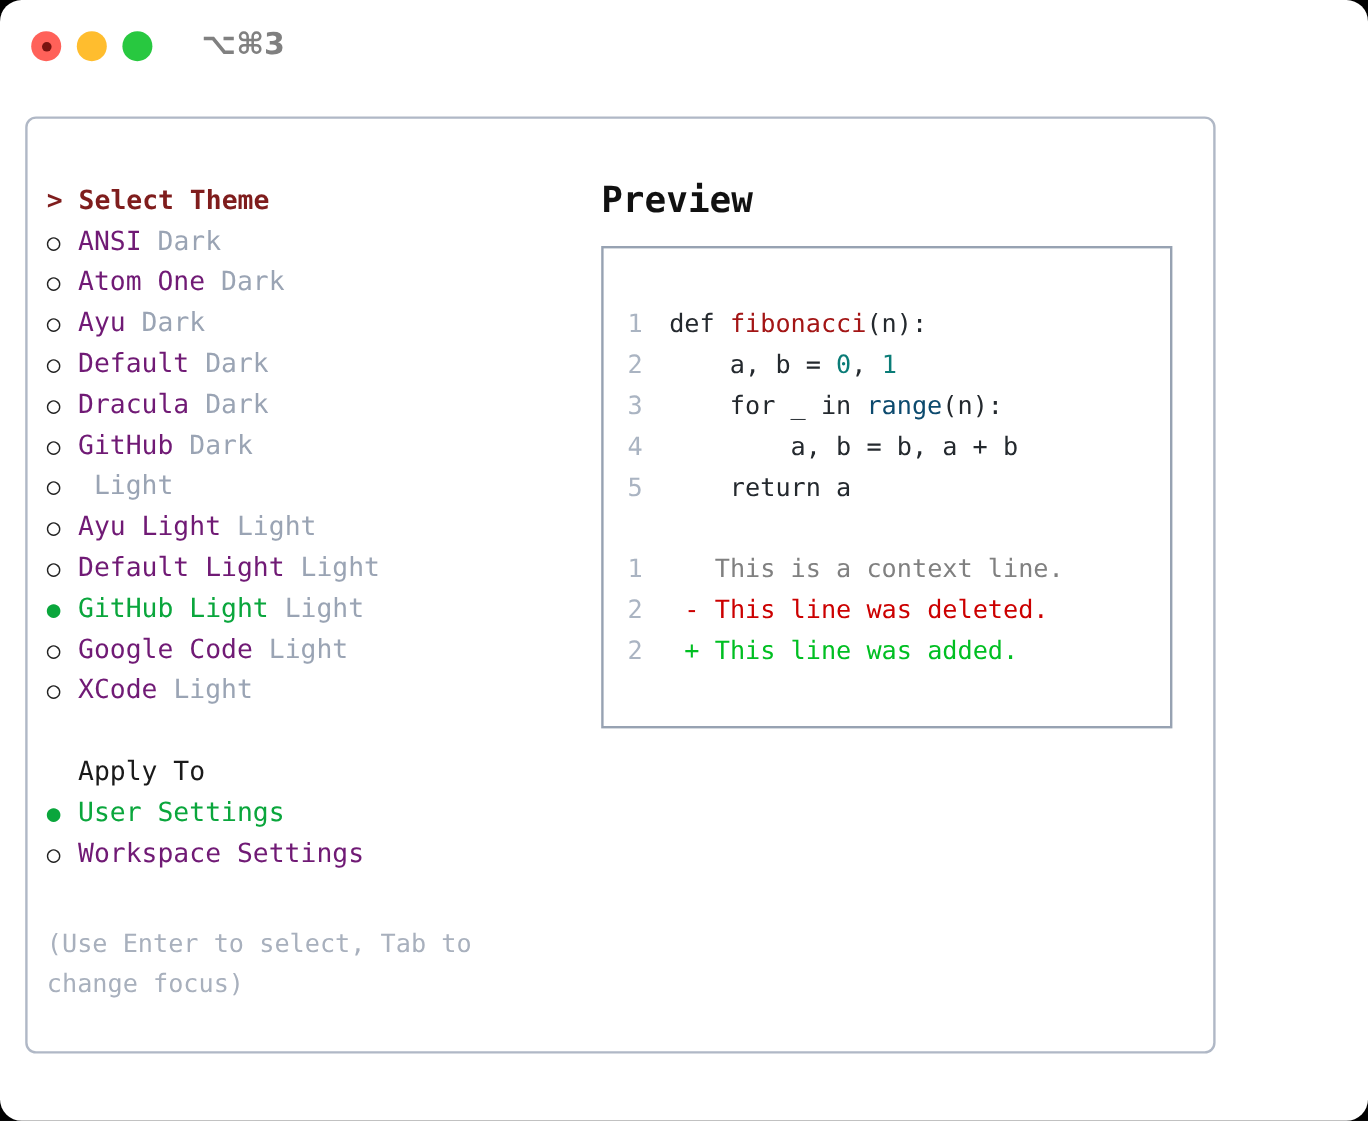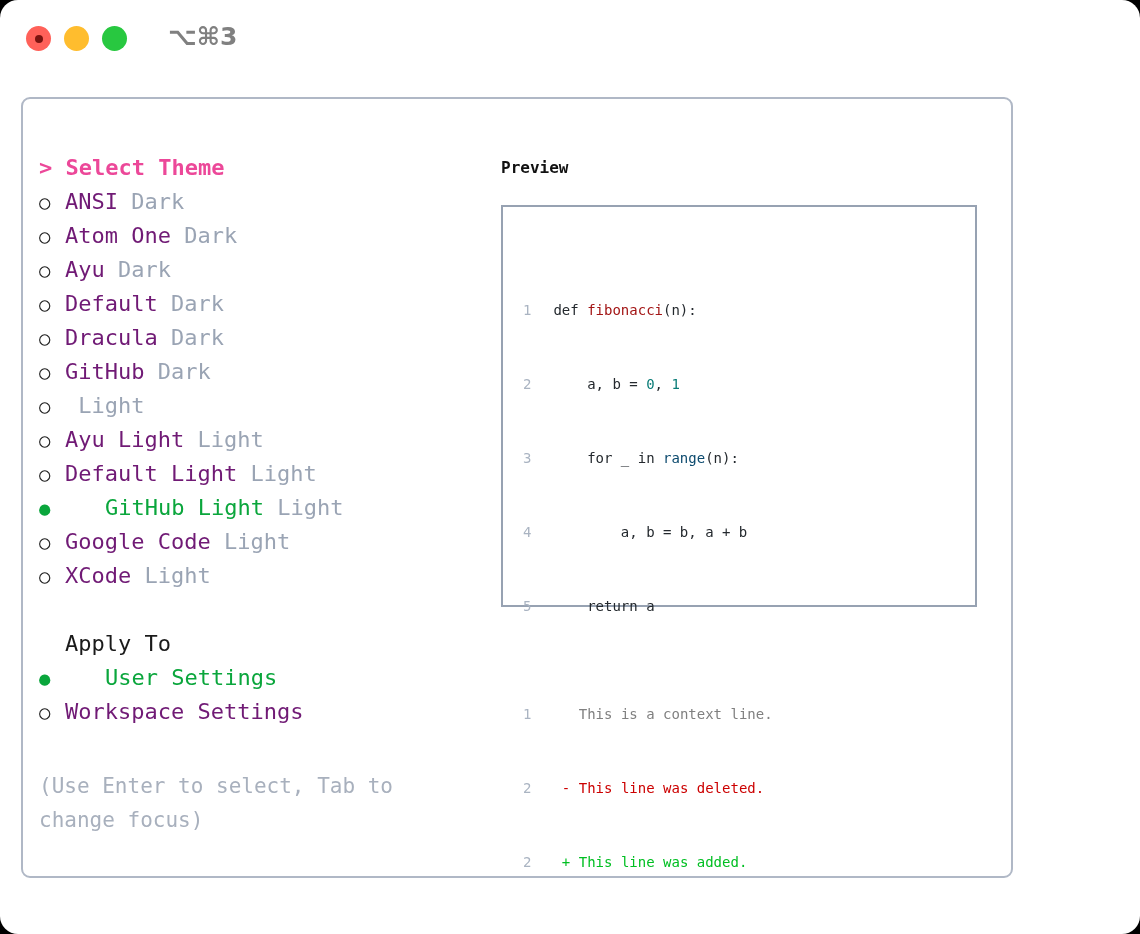--- a/index.html
+++ b/index.html
@@ -87,21 +87,21 @@
   .left-col {
     position: absolute;
     left: 16px;
     top: 52px;
     width: 455px;
   }
 
   .section-head {
     font-size: 22px;
     font-weight: 700;
-    color: #ec4899;
+    color: #7f1d1d;
     white-space: pre;
     line-height: 34px;
     height: 34px;
   }
   .section-head.sub {
     font-weight: 400;
     color: #1a1a1a;
   }
 
   .opt-row {
@@ -115,21 +115,21 @@
   }
   .marker {
     width: 26px;
     flex: 0 0 26px;
     text-align: left;
     font-size: 19px;
     color: #222222;
     line-height: 34px;
   }
   .marker.on { color: #0aa63c; }
-  .opt-row.selected .opt-label { color: #0aa63c; margin-left: 40px; }
+  .opt-row.selected .opt-label { color: #0aa63c; }
   .opt-label { color: #701a75; }
   .opt-badge { color: #9aa4b4; text-align: center; }
 
   .spacer { height: 34px; }
 
   .hint {
     margin-top: 40px;
     font-size: 21px;
     line-height: 34px;
     color: #a8b0bd;
@@ -138,41 +138,40 @@
   }
 
   
   .right-col {
     position: absolute;
     left: 478px;
     top: 52px;
     width: 500px;
   }
   .preview-head {
-    font-size: 16px;
+    font-size: 30px;
     font-weight: 700;
     color: #111111;
     line-height: 34px;
     white-space: pre;
   }
   .preview-box {
     margin-top: 20px;
     width: 476px;
     height: 402px;
     border: 2px solid #97a2b2;
     box-sizing: border-box;
     background: #ffffff;
     padding: 46px 0 0 20px;
   }
   .code-line {
-    font-size: 14px;
+    font-size: 21px;
     line-height: 34px;
     white-space: pre;
     color: #24292e;
-    margin-top: 40px;
   }
   .gutter {
     color: #aab4c2;
     display: inline-block;
     width: 22px;
   }
   .blank-line { height: 34px; }
 
   .tok-def   { color: #24292e; }
   .tok-fn    { color: #a31515; }

